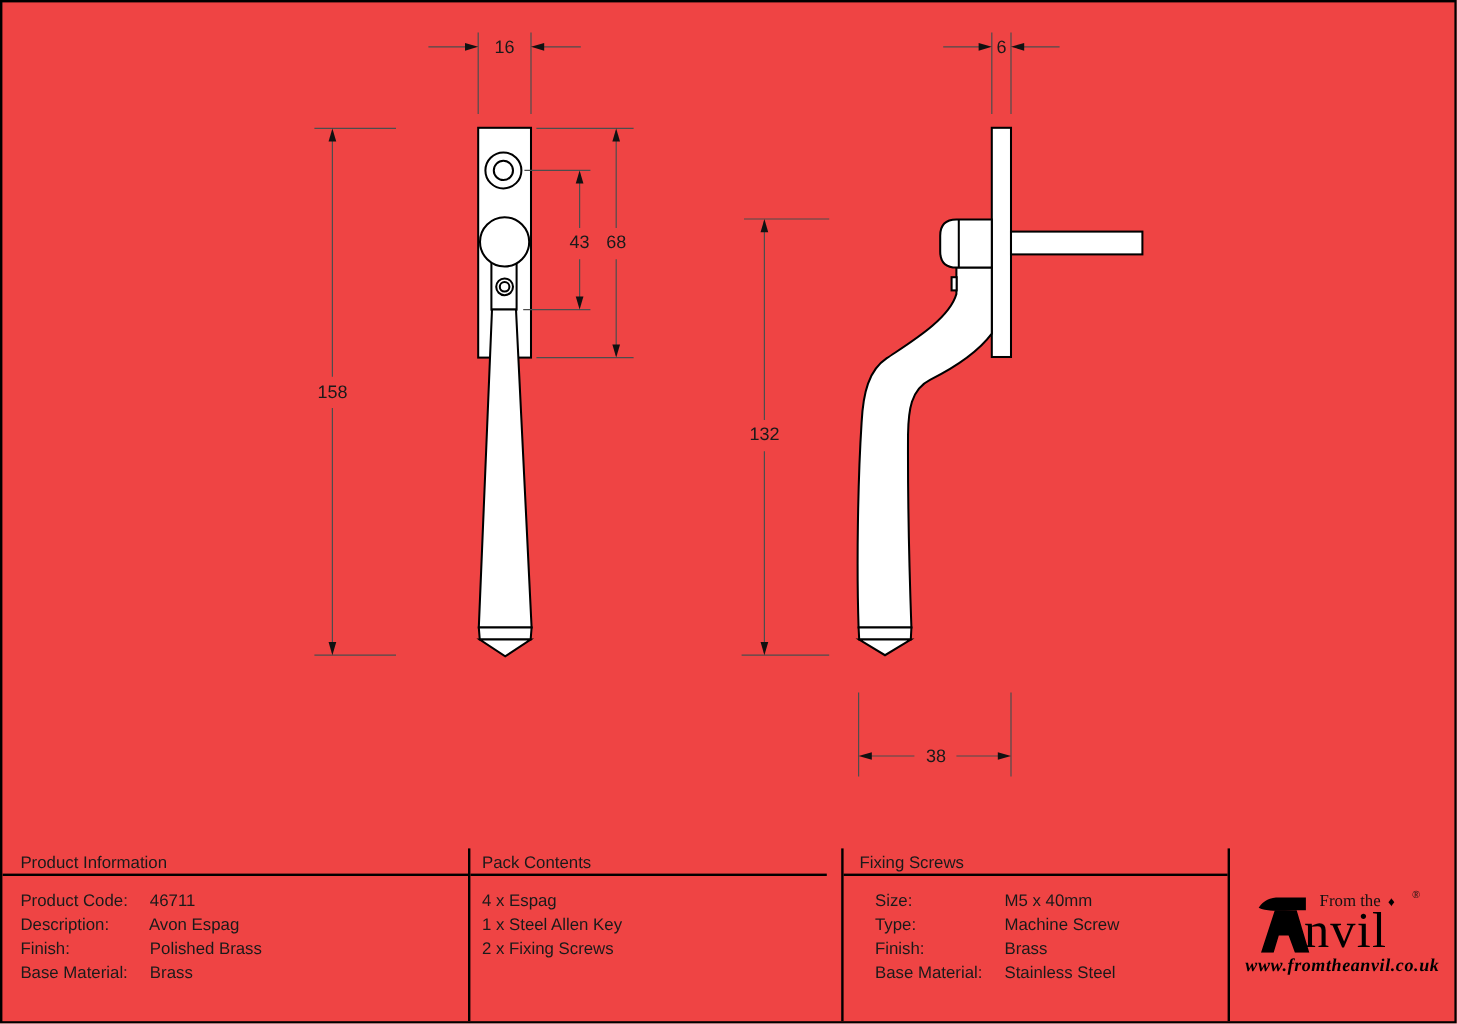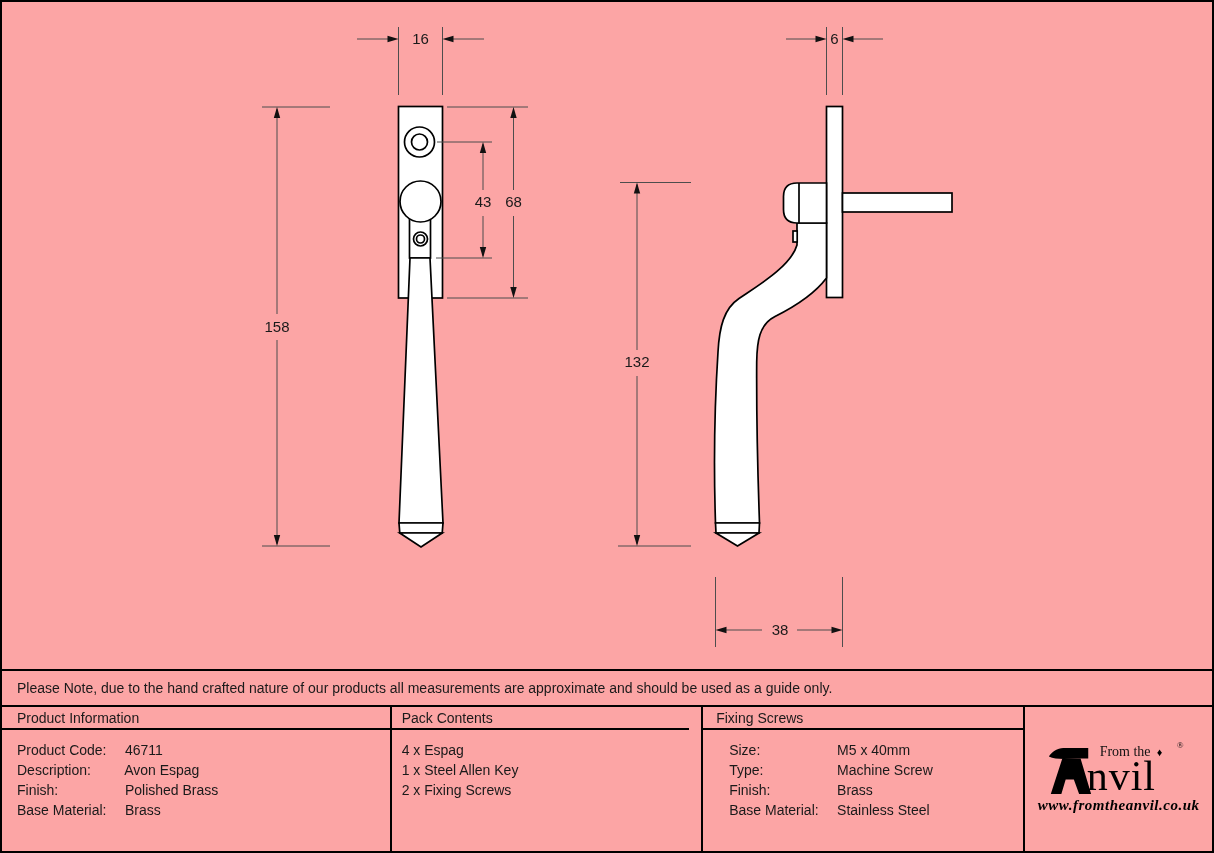--- a/index.html
+++ b/index.html
@@ -1,19 +1,19 @@
 <!DOCTYPE html>
 <html><head>
 <meta charset="utf-8">
 <style>
   html,body { margin:0; padding:0; background:#fff; }
   body { font-family:"Liberation Sans", sans-serif; color:#1a1a1a; }
   .page {
     position:relative; width:1214px; height:853px;
-    box-sizing:border-box; border:2px solid #000; background:#fca5a5;
+    box-sizing:border-box; border:2px solid #000; background:#ef4444;
     overflow:hidden;
   }
   .drawing-svg { position:absolute; top:-2px; left:-2px; width:1214px; height:669px; }
 
   .obj  { stroke:#000; stroke-width:1.7; fill:#fff; }
   .objl { stroke:#000; stroke-width:1.7; fill:none; }
   .dim  { stroke:#4d4d4d; stroke-width:1; fill:none; }
   .arr  { fill:#111; stroke:none; }
   .dim-t { font:15px "Liberation Sans", sans-serif; fill:#1a1a1a; text-anchor:middle; }
 
@@ -151,23 +151,20 @@
       <line class="dim" x1="715.5" y1="577" x2="715.5" y2="647"></line>
       <line class="dim" x1="842.5" y1="577" x2="842.5" y2="647"></line>
       <line class="dim" x1="725" y1="630" x2="762" y2="630"></line>
       <polygon class="arr" points="715.5,630 726.5,626.8 726.5,633.2"></polygon>
       <line class="dim" x1="797" y1="630" x2="833" y2="630"></line>
       <polygon class="arr" points="842.5,630 831.5,626.8 831.5,633.2"></polygon>
       <text class="dim-t" x="780" y="635">38</text>
     </g>
   </svg>
 
-  <div class="note-row">
-    <span>Please Note, due to the hand crafted nature of our products all measurements are approximate and should be used as a guide only.</span>
-  </div>
 
   <div class="table-section">
 
     <div class="col col-product">
       <div class="col-header">Product Information</div>
       <div class="col-body">
         <div class="kv">
           <span class="k">Product Code:</span>
           <span class="v">46711</span>
         </div>

